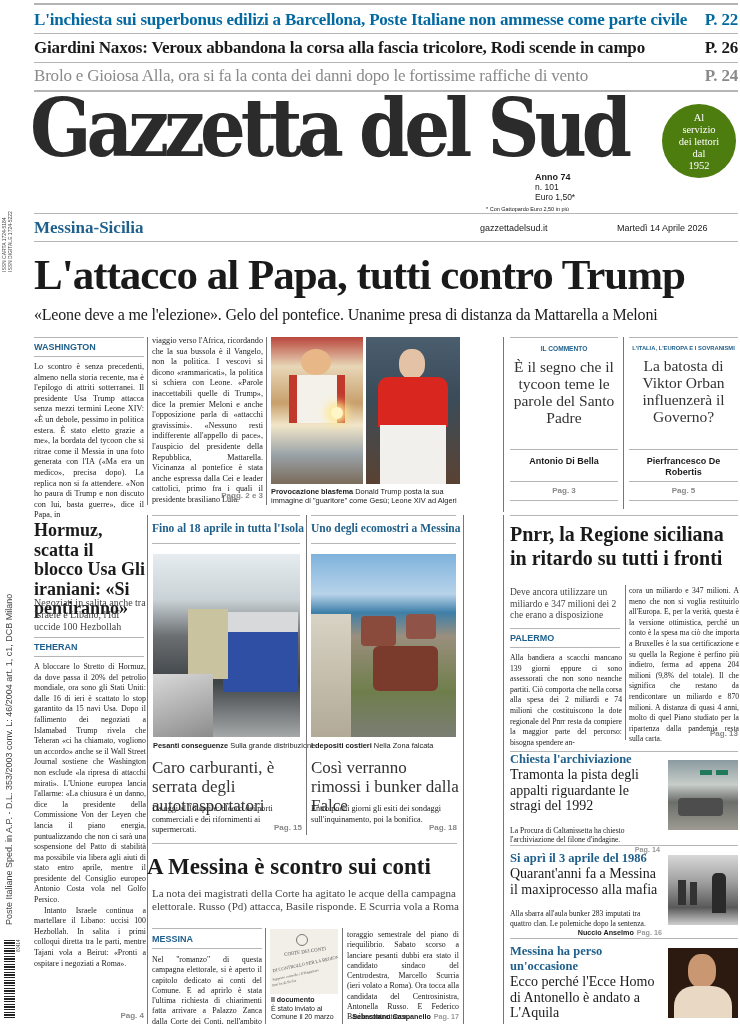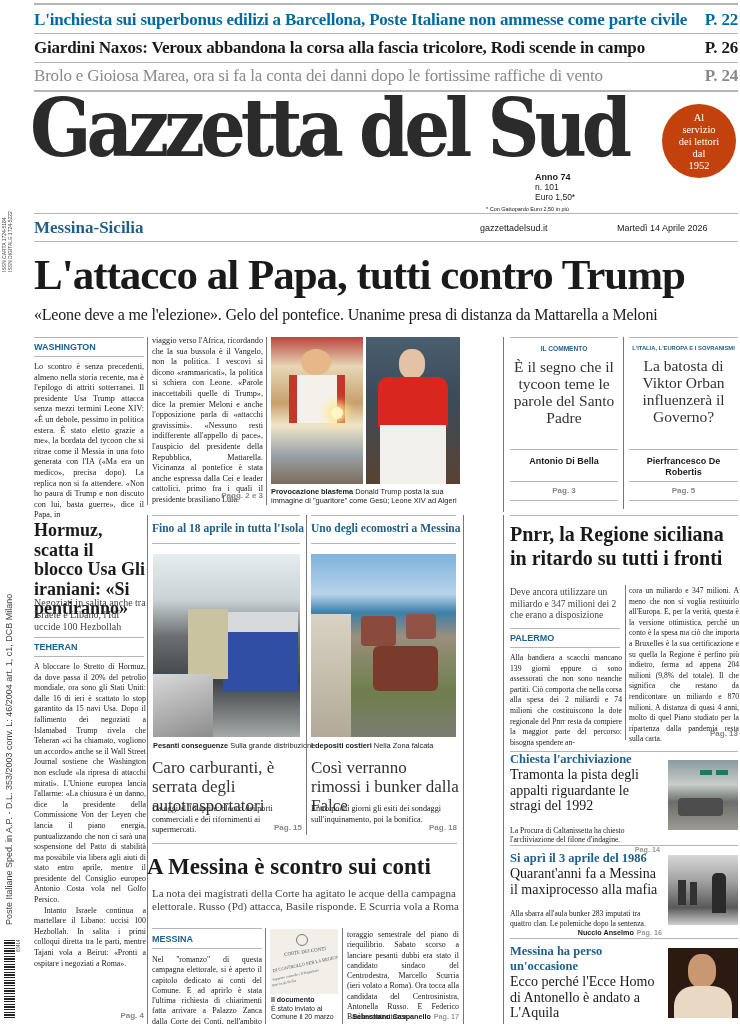--- a/index.html
+++ b/index.html
@@ -49,27 +49,27 @@
   <span>L'inchiesta sui superbonus edilizi a Barcellona, Poste Italiane non ammesse come parte civile</span>
   <span class="pg">P. 22</span>
 </div>
 <div class="rule" style="left:34px;top:33px;width:704px;height:1px;"></div>
 <div class="ticker-row" style="top:33px;color:#1a1a1a;">
   <span>Giardini Naxos: Veroux abbandona la corsa alla fascia tricolore, Rodi scende in campo</span>
   <span class="pg">P. 26</span>
 </div>
 <div class="rule" style="left:34px;top:62px;width:704px;height:1px;"></div>
 <div class="ticker-row" style="top:61px;color:#8a8a8a;font-weight:normal;">
-  <span>Brolo e Gioiosa Marea, ora si fa la conta dei danni dopo le fortissime raffiche di vento</span>
+  <span>Brolo e Gioiosa Alla, ora si fa la conta dei danni dopo le fortissime raffiche di vento</span>
   <span class="pg">P. 24</span>
 </div>
 <div class="rule" style="left:34px;top:90px;width:704px;height:2px;"></div>
 
 <div class="masthead-title">Gazzetta del Sud</div>
-<div class="badge" style="background: #c2410c;">
+<div class="badge" style="background: #4d7c0f;">
   <div>Al</div>
   <div>servizio</div>
   <div>dei lettori</div>
   <div>dal</div>
   <div>1952</div>
 </div>
 <div class="issue">
   <div><b>Anno 74</b></div>
   <div>n. 101</div>
   <div>Euro 1,50*</div>

